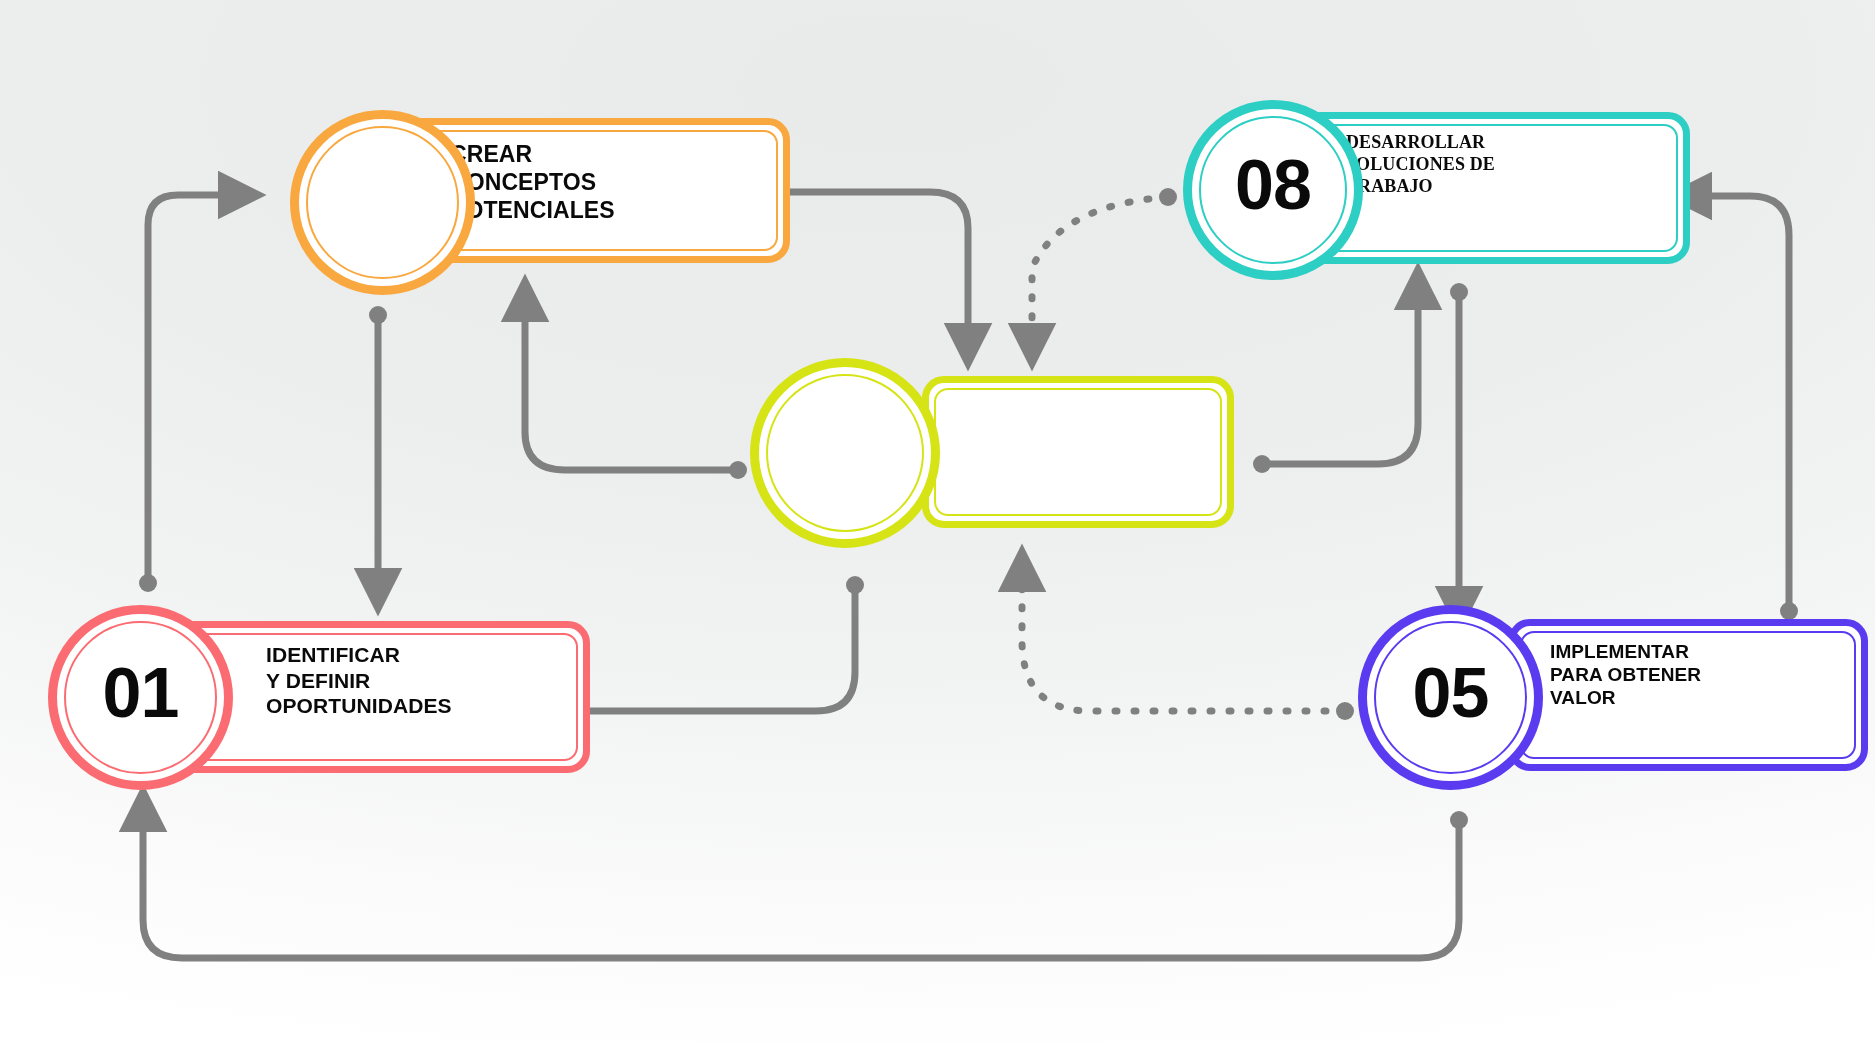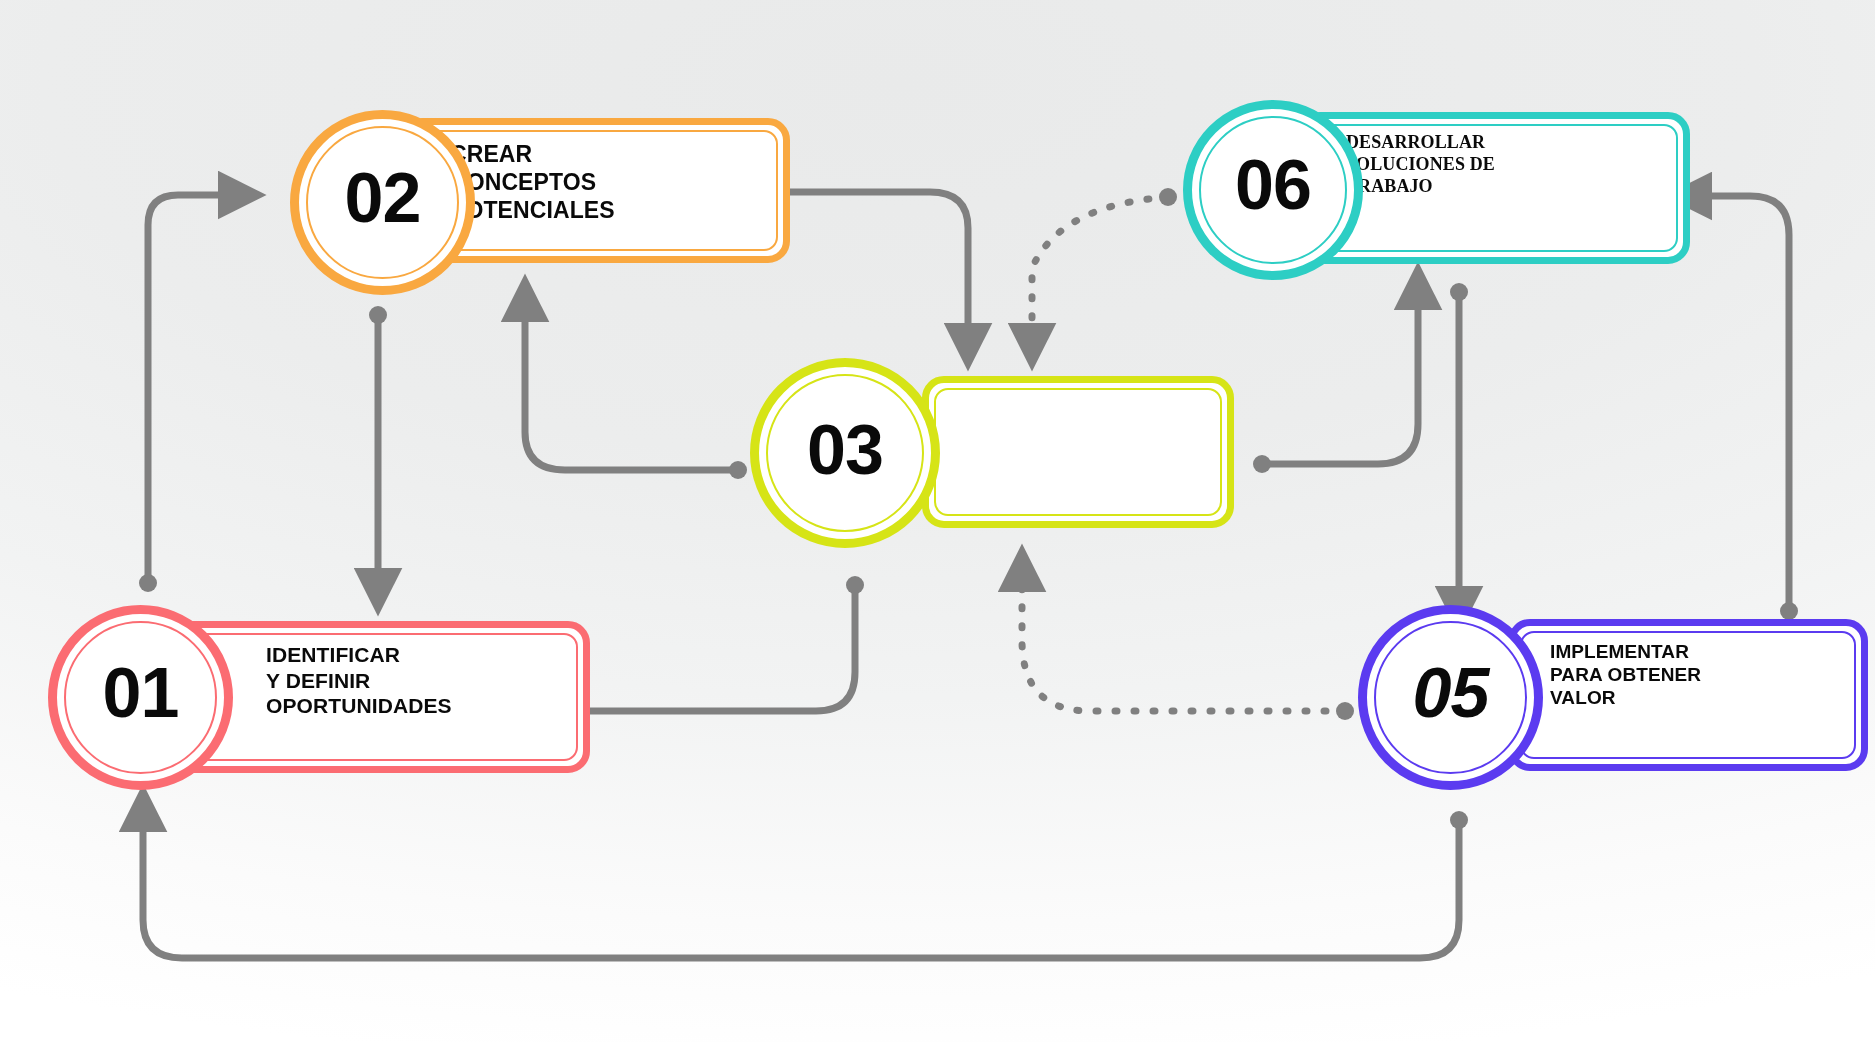--- a/index.html
+++ b/index.html
@@ -144,49 +144,47 @@
       <path d="M1459,820 L1459,920 Q1459,958 1420,958 L182,958 Q143,958 143,920 L143,810" fill="none" stroke="#808080" stroke-width="7" marker-end="url(#arrowhead)"></path>
     </g>
   </svg>
 
   <div class="node" style="left:290px; top:110px; width:500px; height:160px;">
     <div class="plate" style="left:110px; top:8px; width:390px; height:145px; border-color:#f9a840; color:#f9a840;"></div>
     <div class="label" style="left:160px; top:30px; width:300px; font-size:23px;">CREAR
 CONCEPTOS
 POTENCIALES</div>
     <div class="disc" style="left:0px; top:0px; width:185px; height:185px; border-color:#f9a840; border-width:9px; color:#f9a840;"></div>
-    <div class="num" style="left:0px; top:48px; width:185px; font-size:70px;">02</div>
   </div>
 
   <div class="node" style="left:1183px; top:100px; width:510px; height:180px;">
     <div class="plate" style="left:115px; top:12px; width:392px; height:152px; border-color:#2dcec4; color:#2dcec4;"></div>
     <div class="label" style="left:163px; top:32px; width:330px; font-size:18px;font-family:Liberation Serif, serif;">DESARROLLAR
 SOLUCIONES DE
 TRABAJO</div>
     <div class="disc" style="left:0px; top:0px; width:180px; height:180px; border-color:#2dcec4; border-width:9px; color:#2dcec4;"></div>
-    <div class="num" style="left:0px; top:45px; width:180px; font-size:70px;">06</div>
+    <div class="num" style="left:0px; top:45px; width:180px; font-size:70px;">08</div>
   </div>
 
   <div class="node" style="left:750px; top:358px; width:490px; height:190px;">
     <div class="plate" style="left:172px; top:18px; width:312px; height:152px; border-color:#d6e416; color:#d6e416;"></div>
     <div class="disc" style="left:0px; top:0px; width:190px; height:190px; border-color:#d6e416; border-width:9px; color:#d6e416;"></div>
-    <div class="num" style="left:0px; top:52px; width:190px; font-size:70px;">03</div>
   </div>
 
   <div class="node" style="left:48px; top:605px; width:500px; height:185px;">
     <div class="plate" style="left:118px; top:16px; width:424px; height:152px; border-color:#fb6c72; color:#fb6c72;"></div>
     <div class="label" style="left:218px; top:37px; width:300px; font-size:21px;">IDENTIFICAR
 Y DEFINIR
 OPORTUNIDADES</div>
     <div class="disc" style="left:0px; top:0px; width:185px; height:185px; border-color:#fb6c72; border-width:9px; color:#fb6c72;"></div>
     <div class="num" style="left:0px; top:48px; width:185px; font-size:70px;">01</div>
   </div>
 
   <div class="node" style="left:1358px; top:605px; width:510px; height:185px;">
     <div class="plate" style="left:150px; top:14px; width:360px; height:152px; border-color:#5b3bf0; color:#5b3bf0;"></div>
     <div class="label" style="left:192px; top:35px; width:310px; font-size:19px;">IMPLEMENTAR
 PARA OBTENER
 VALOR</div>
     <div class="disc" style="left:0px; top:0px; width:185px; height:185px; border-color:#5b3bf0; border-width:9px; color:#5b3bf0;"></div>
-    <div class="num" style="left:0px; top:48px; width:185px; font-size:70px;font-style:italic;">05</div>
+    <div class="num" style="left:0px; top:48px; width:185px; font-size:70px;">05</div>
   </div>
 
 </div>
 
 </body></html>

